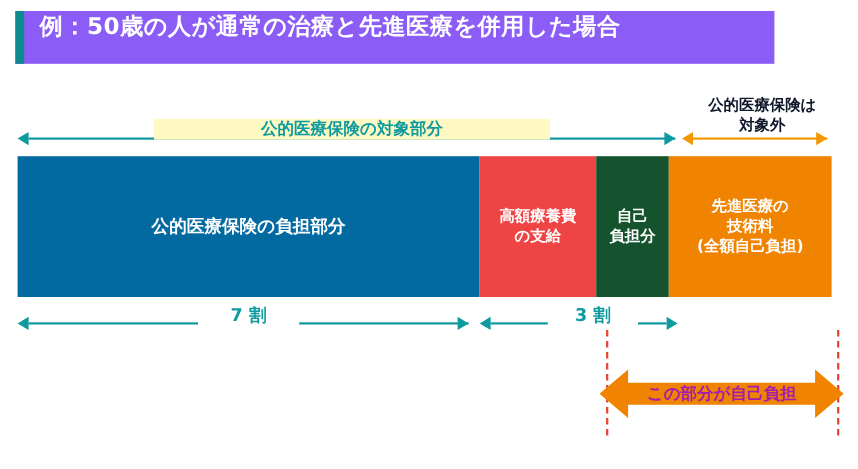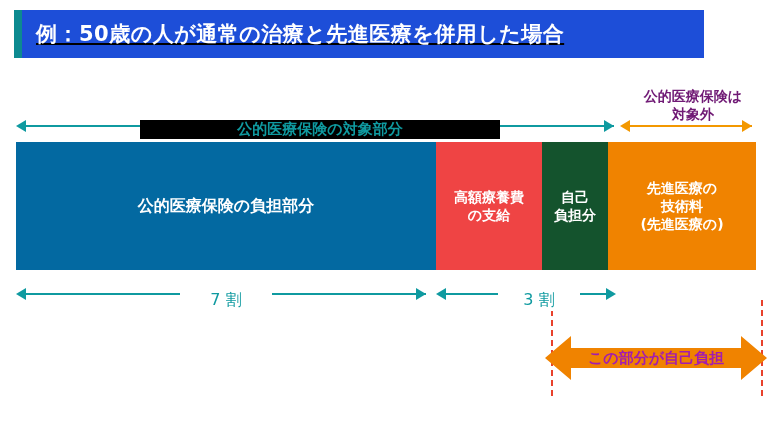--- a/index.html
+++ b/index.html
@@ -19,60 +19,58 @@
     height: 426px;
   }
 
   
   .title-bar {
     position: absolute;
     left: 14px;
     top: 10px;
     width: 690px;
     height: 48px;
-    background: #1d4ed8;
-    display: flex;
-    align-items: center;
-    text-decoration: underline;
+    background: #8b5cf6;
+    display: flex;
   }
   .title-bar .accent {
     width: 8px;
     height: 48px;
     background: #0d8a90;
     flex: 0 0 8px;
   }
   .title-text {
     color: #ffffff;
     font-size: 21px;
     font-weight: bold;
     letter-spacing: 0.5px;
     padding-left: 14px;
     white-space: nowrap;
   }
 
   
   .top-label-covered {
     position: absolute;
     left: 140px;
-    top: 120px;
+    top: 108px;
     width: 360px;
     text-align: center;
     color: #0f9aa0;
     font-size: 15px;
     font-weight: bold;
-    background: #000000;
+    background: #fef9c3;
     z-index: 3;
   }
   .top-label-uncovered {
     position: absolute;
     left: 614px;
     top: 88px;
     width: 158px;
     text-align: center;
-    color: #701a75;
+    color: #0f172a;
     font-size: 14px;
     font-weight: bold;
     line-height: 1.25;
     z-index: 3;
   }
 
   .arrow-line {
     position: absolute;
     height: 2px;
   }
@@ -129,24 +127,24 @@
   .seg-advanced {
     width: 148px;
     background: #f08300;
     font-size: 14px;
     align-items: center;
   }
 
   
   .ratio-label {
     position: absolute;
-    top: 290px;
+    top: 277px;
     color: #0f9aa0;
     font-size: 16px;
-    font-weight: normal;
+    font-weight: bold;
     background: #ffffff;
     text-align: center;
     z-index: 3;
   }
   .ratio-label-7 { left: 180px; width: 92px; }
   .ratio-label-3 { left: 498px; width: 82px; }
 
   .ratio-arrow-7 .arrow-line { background: #0f9aa0; top: 293px; left: 26px; width: 400px; }
   .ratio-arrow-7 .head-l { border-right: 10px solid #0f9aa0; top: 288px; left: 16px; }
   .ratio-arrow-7 .head-r { border-left: 10px solid #0f9aa0; top: 288px; left: 416px; }
@@ -229,21 +227,21 @@
     <div class="seg seg-selfpay">
       <div>
         <div>自己</div>
         <div>負担分</div>
       </div>
     </div>
     <div class="seg seg-advanced">
       <div>
         <div>先進医療の</div>
         <div>技術料</div>
-        <div>(先進医療の)</div>
+        <div>(全額自己負担)</div>
       </div>
     </div>
   </div>
 
   <div class="ratio-arrow-7">
     <div class="arrow-line"></div>
     <div class="arrow-head head-l"></div>
     <div class="arrow-head head-r"></div>
   </div>
   <div class="ratio-label ratio-label-7">7 割</div>

